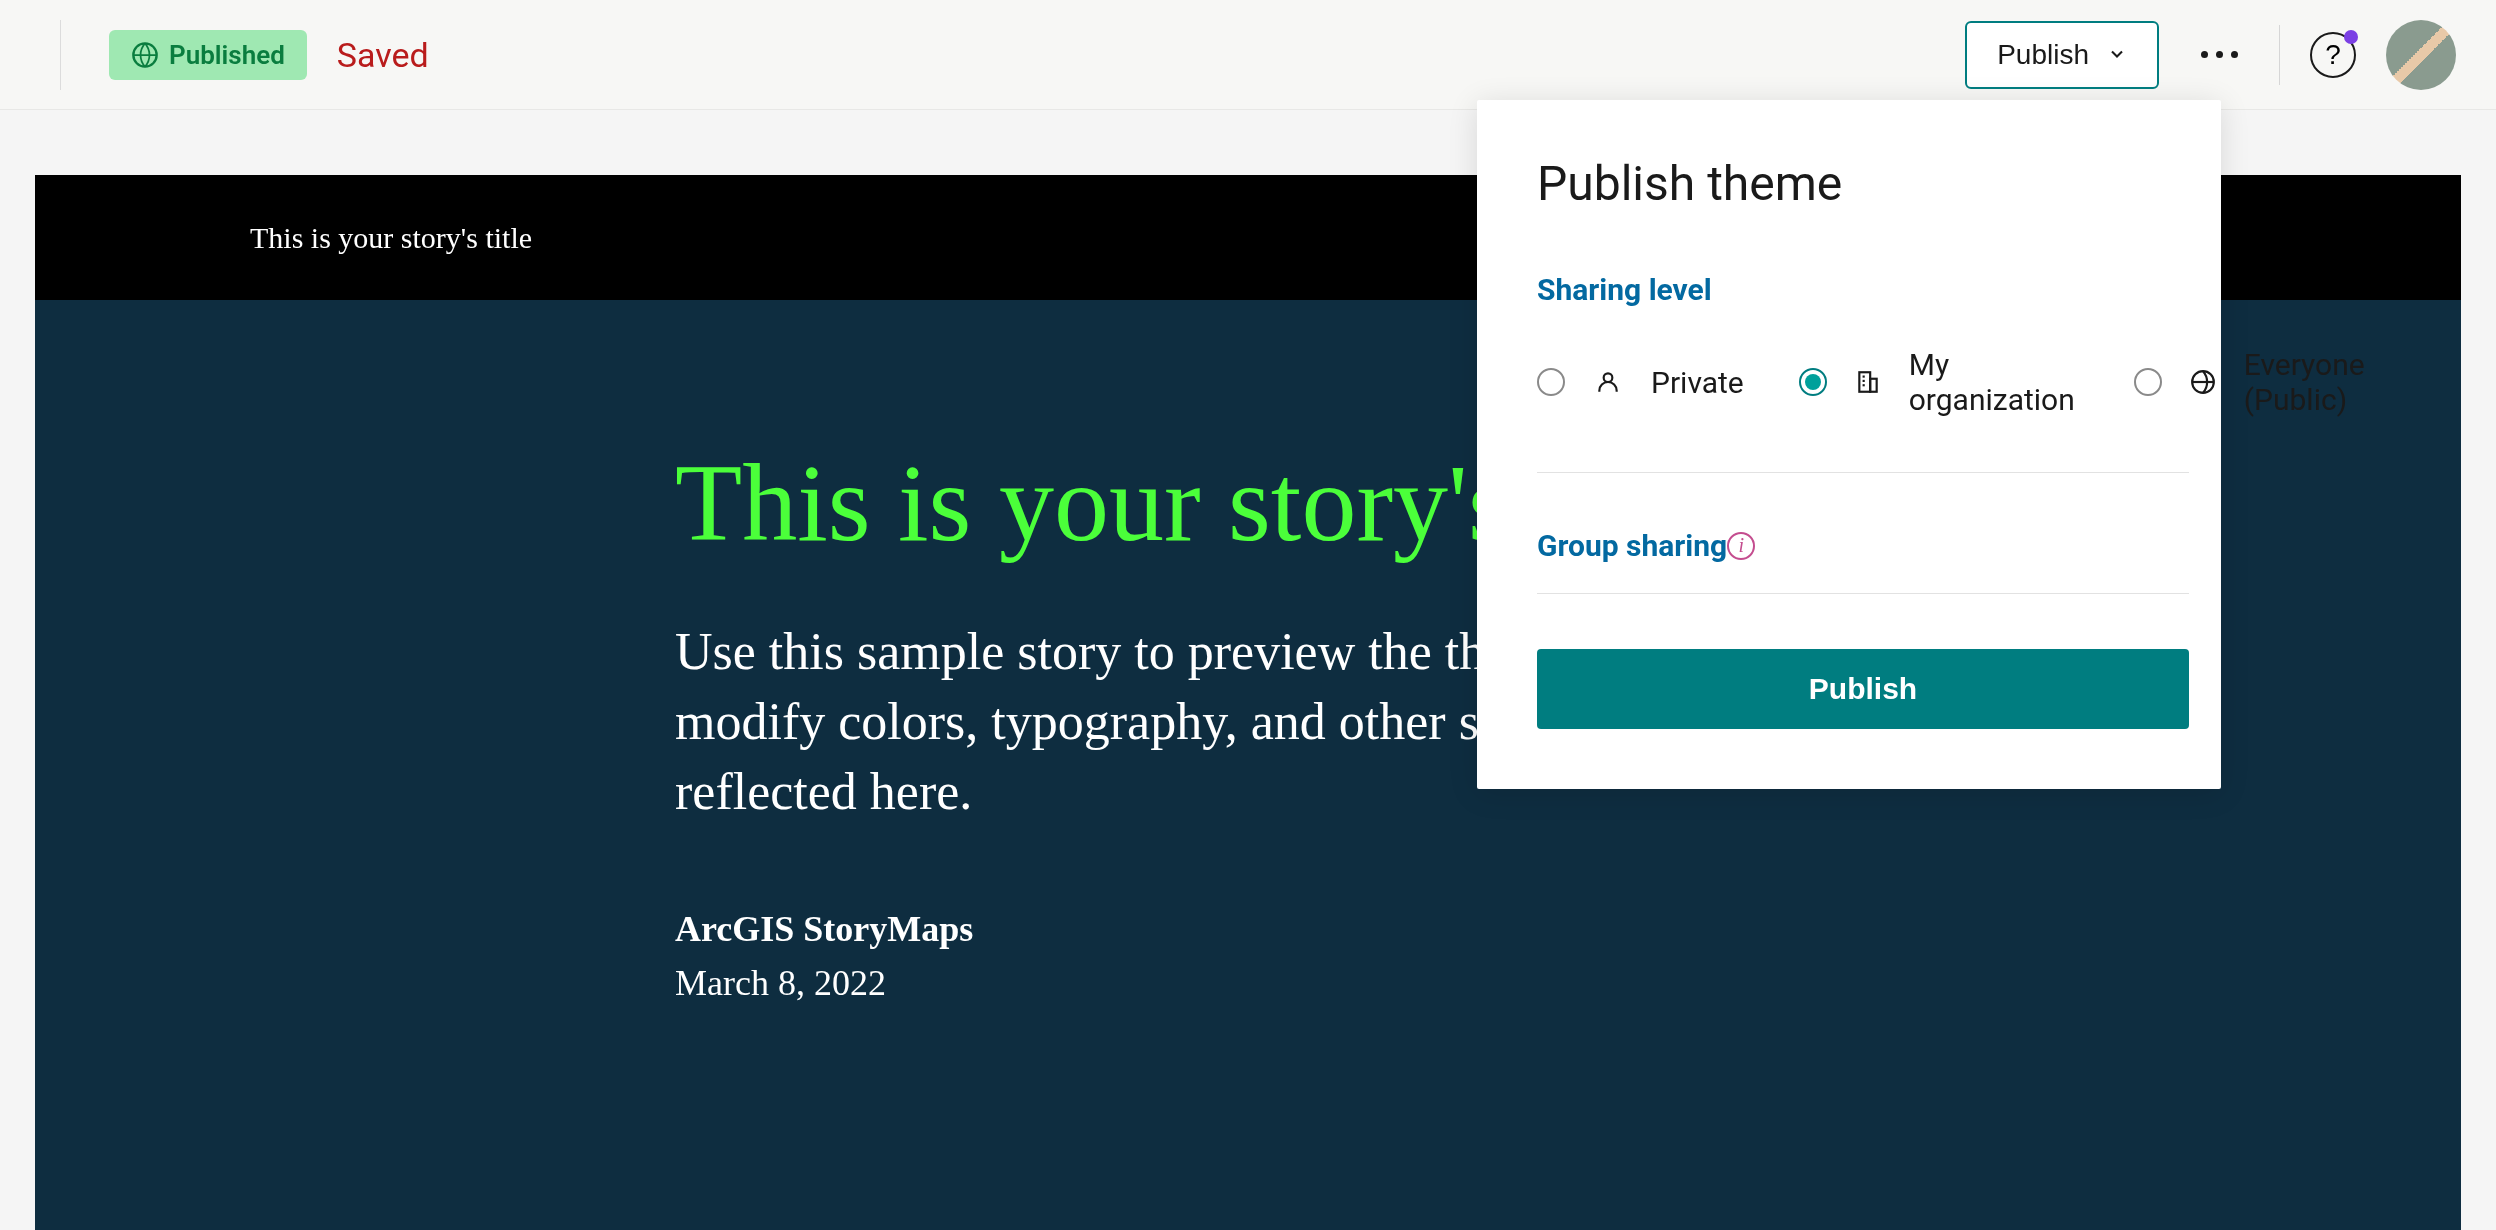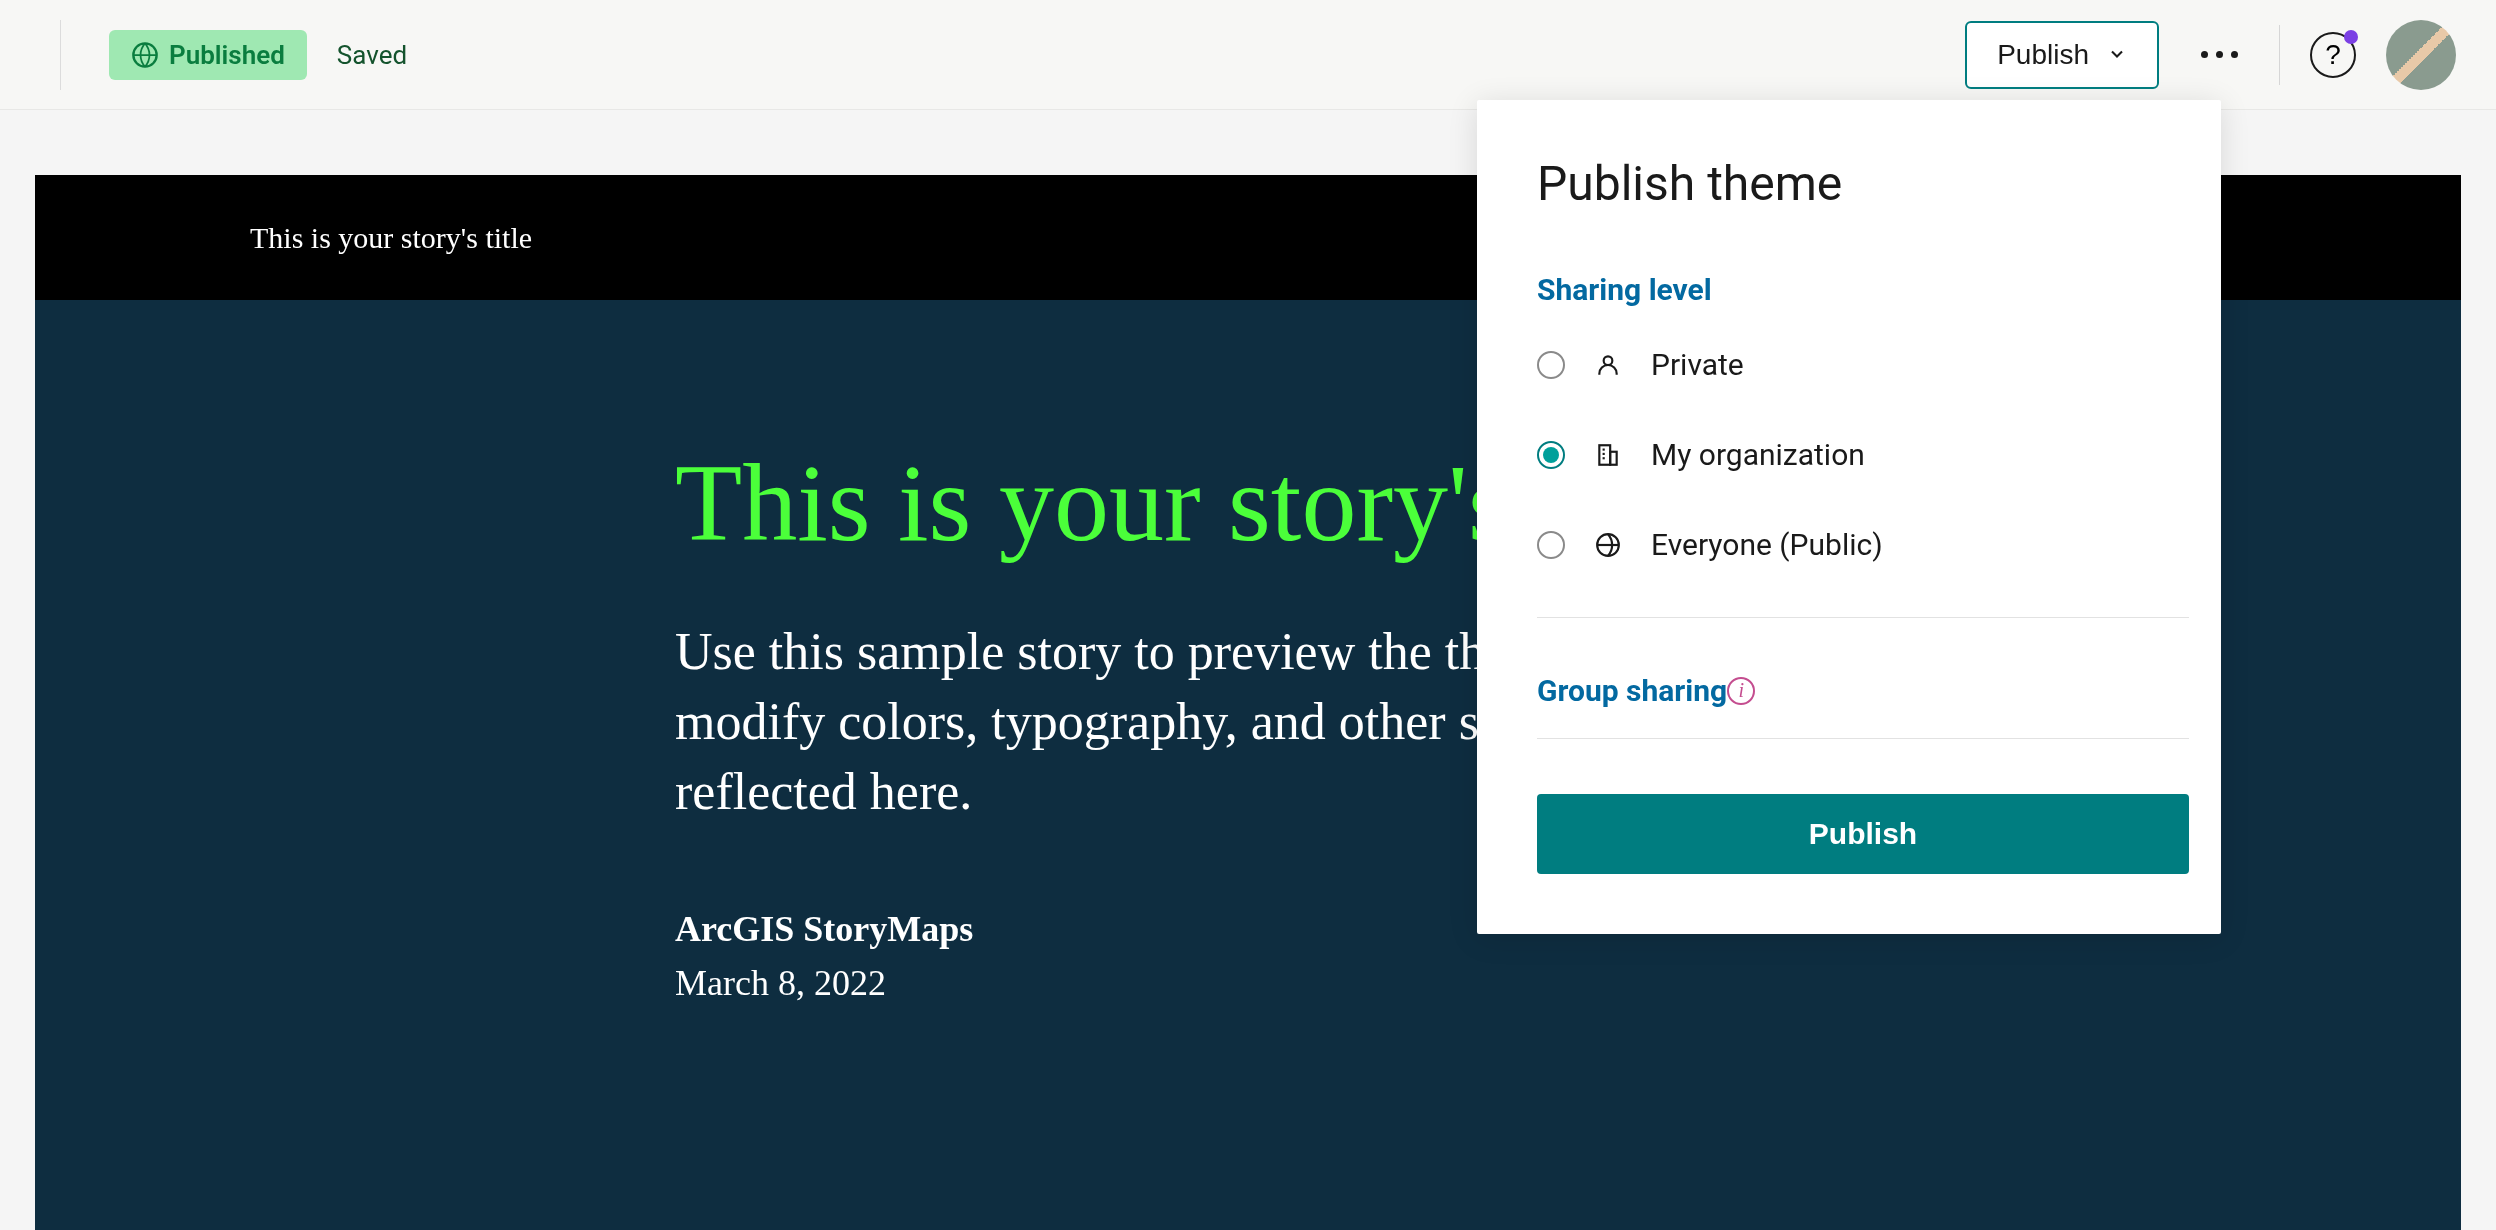--- a/index.html
+++ b/index.html
@@ -35,22 +35,22 @@
       gap: 10px;
       background: #9fe8b2;
       color: #0a7d3f;
       font-weight: 600;
       font-size: 26px;
       padding: 10px 22px;
       border-radius: 6px;
     }
     .published-badge svg { display: block; }
     .saved-text {
-      color: #14532d;
-      font-size: 26px;
+      color: #b91c1c;
+      font-size: 34px;
     }
     .header-right {
       display: flex;
       align-items: center;
       gap: 30px;
     }
     .publish-btn {
       display: inline-flex;
       align-items: center;
       gap: 18px;
@@ -189,21 +189,20 @@
       margin-bottom: 60px;
     }
     .section-label {
       font-size: 30px;
       font-weight: 700;
       color: #0369a1;
       margin-bottom: 40px;
     }
     .radio-group {
       display: flex;
-      flex-direction: column;
       gap: 55px;
       margin-bottom: 55px;
     }
     .radio-row {
       display: flex;
       align-items: center;
       gap: 28px;
       cursor: pointer;
     }
     .radio {

